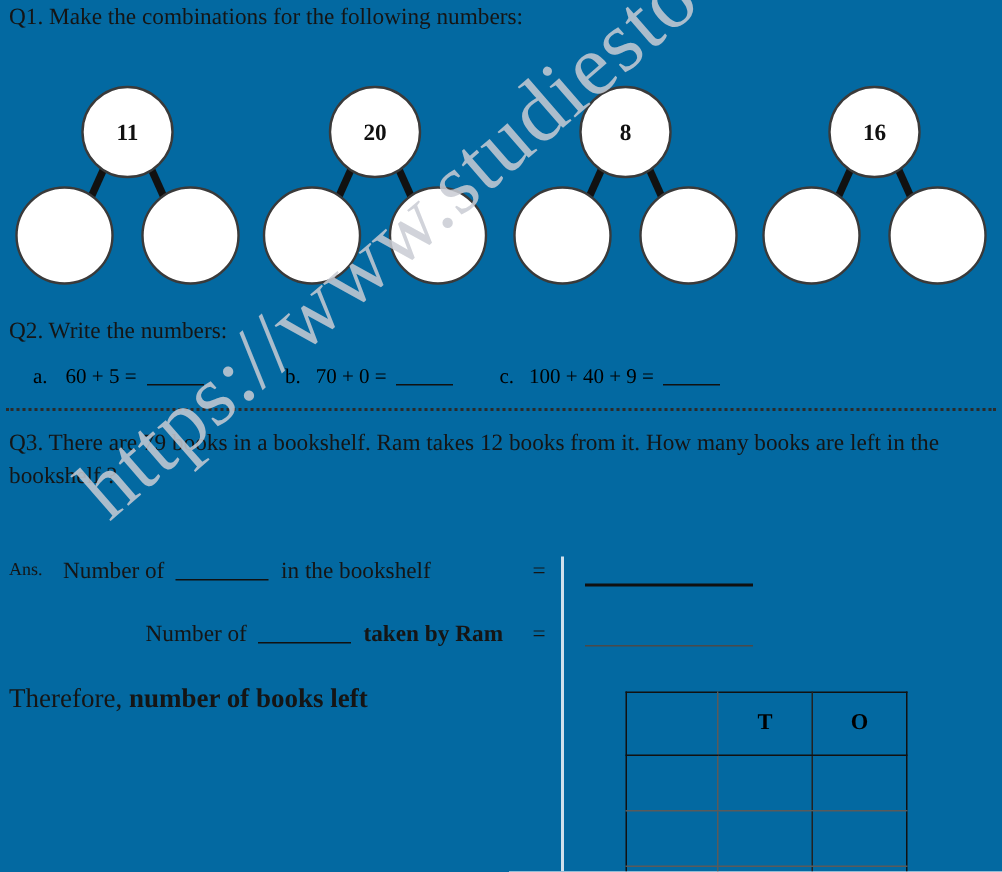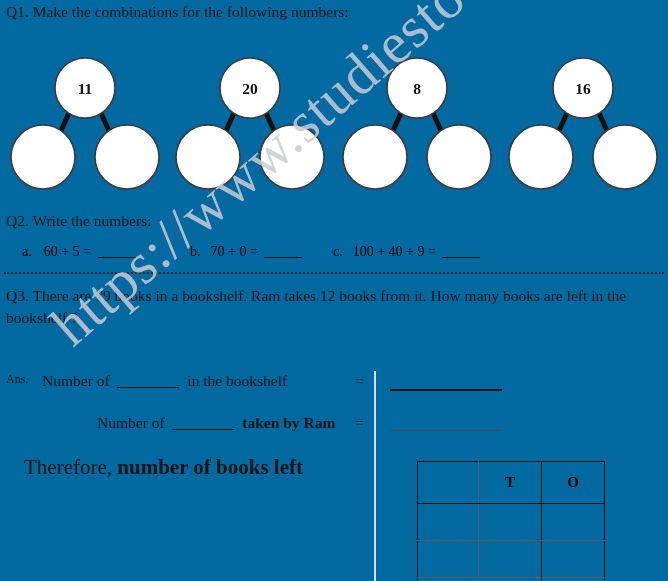--- a/index.html
+++ b/index.html
@@ -126,23 +126,23 @@
     white-space: nowrap;
   }
   #ans-line2 {
     left: 53px;
     top: 413px;
     font-size: 15.5px;
     white-space: nowrap;
     margin-left: 44px;
   }
   #ans-line3 {
-    left: 24px;
+    left: 6px;
     top: 453px;
-    font-size: 21px;
+    font-size: 18px;
     white-space: nowrap;
   }
   .blank-m {
     display: inline-block;
     width: 62px;
     border-bottom: 1.4px solid #111;
     margin: 0 4px;
     vertical-align: -2px;
   }
   .eq-sign {

